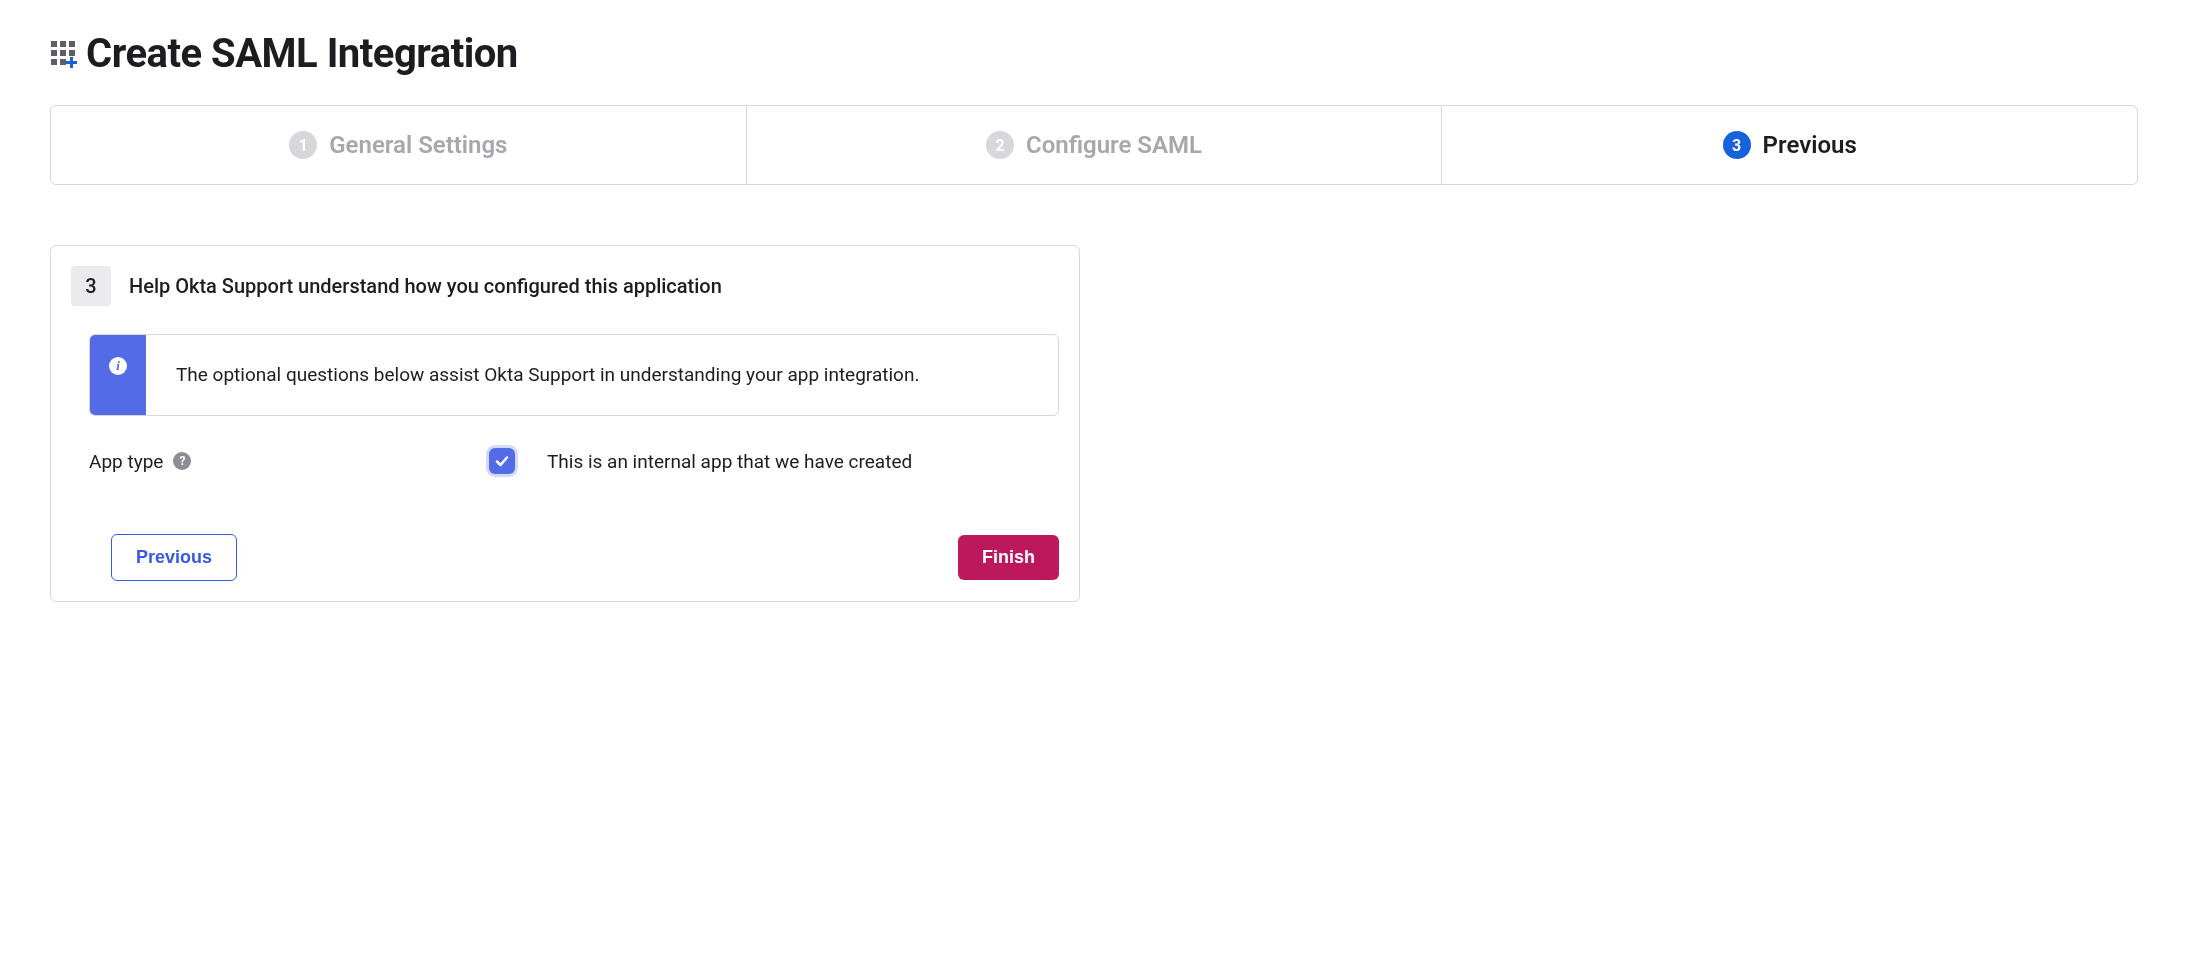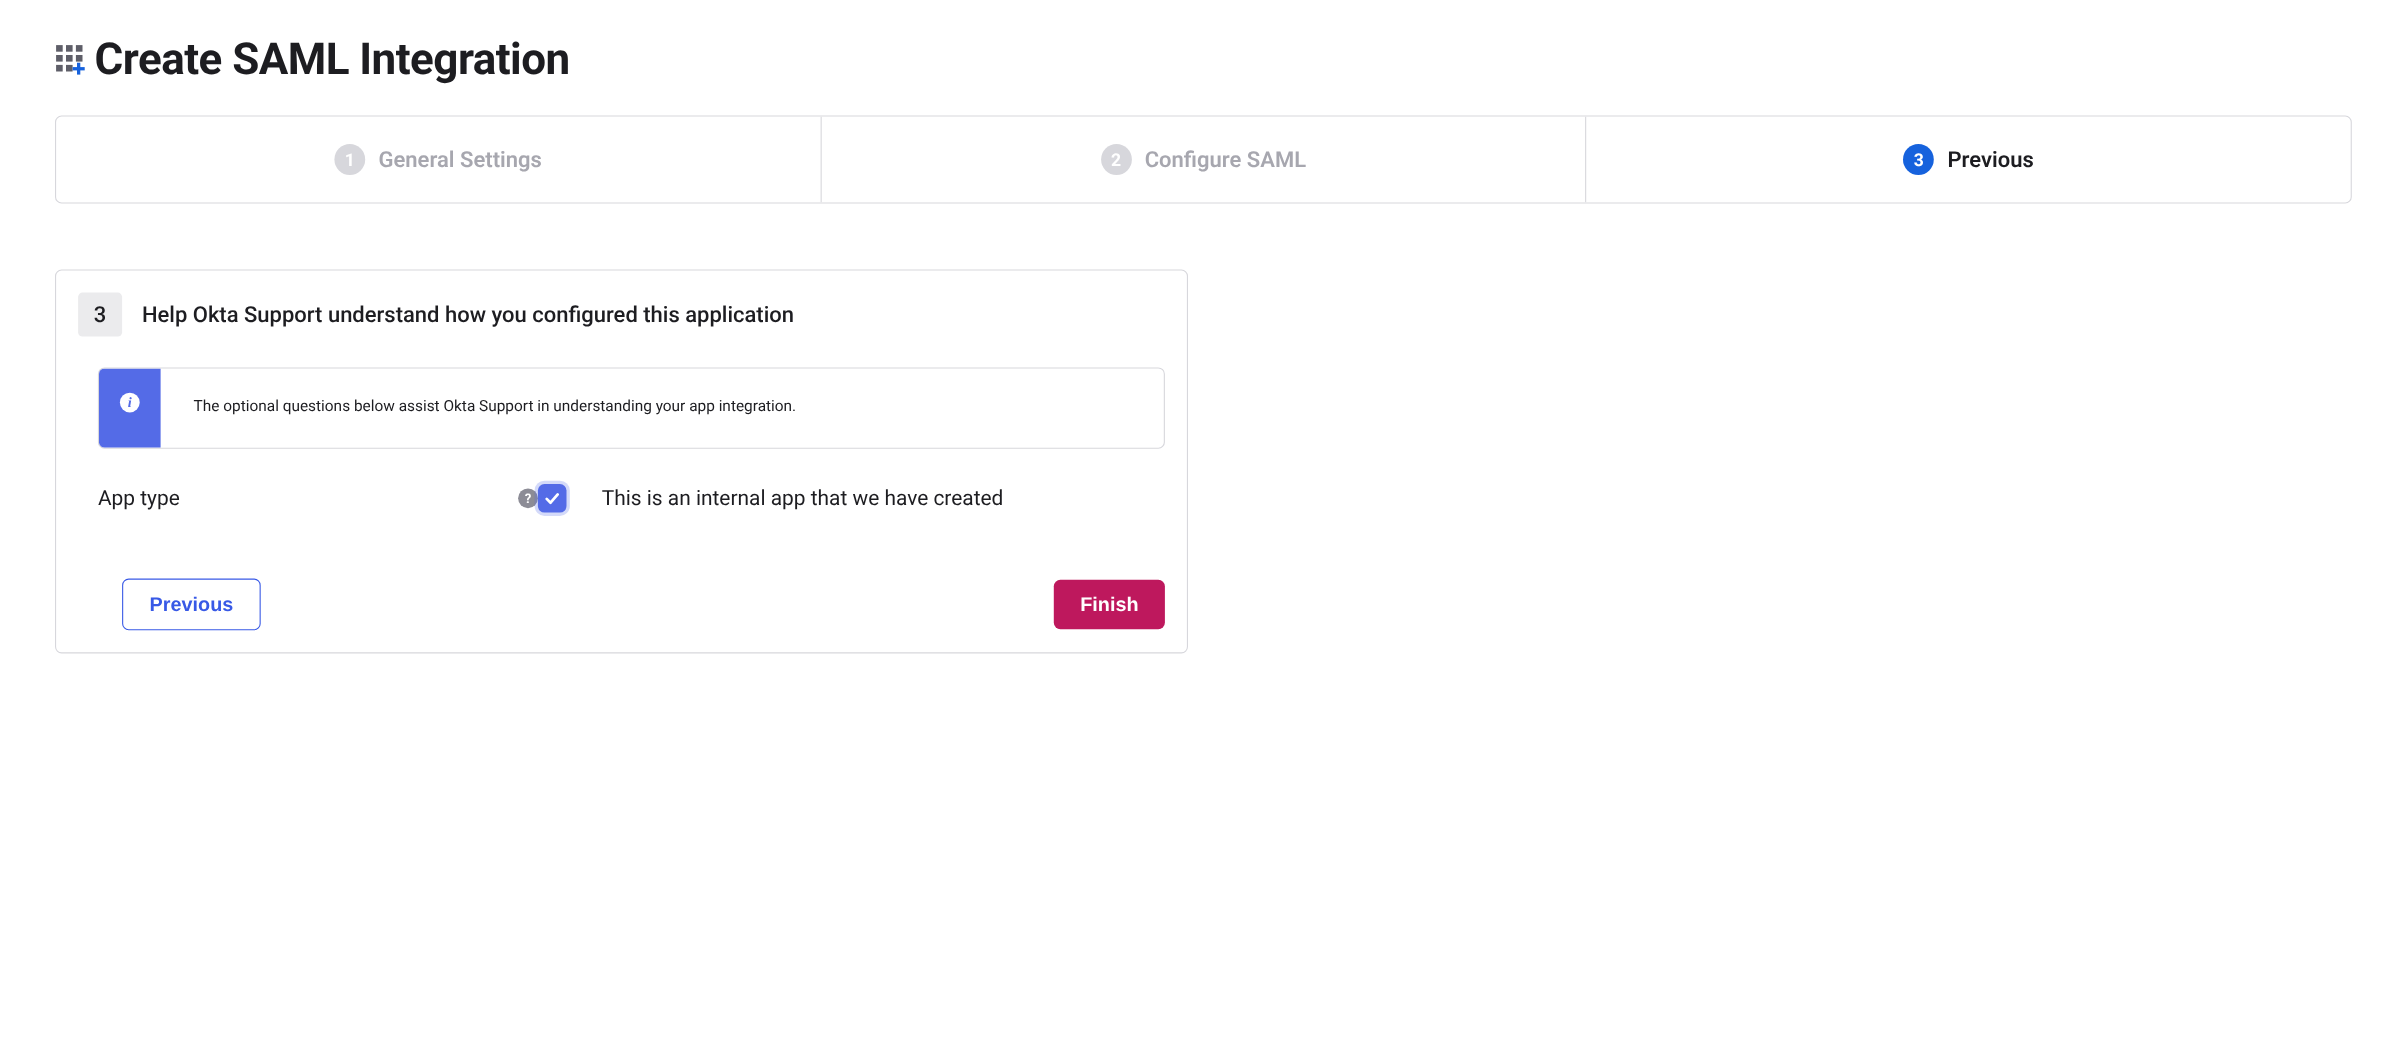--- a/index.html
+++ b/index.html
@@ -64,21 +64,21 @@
     }
     .step-inactive .step-number {
       background: #d7d7dc;
       color: #ffffff;
     }
     .step-active .step-number {
       background: #1662dd;
       color: #ffffff;
     }
     .step-label {
-      font-size: 20px;
+      font-size: 24px;
       font-weight: 600;
     }
     .step-inactive .step-label {
       color: #a7a7af;
     }
     .step-active .step-label {
       color: #1d1d21;
     }
     .content-wrapper {
       display: flex;
@@ -139,36 +139,35 @@
       align-items: center;
       justify-content: center;
       color: #546be7;
       font-size: 13px;
       font-weight: 700;
       font-style: italic;
       font-family: Georgia, serif;
     }
     .info-callout-body {
       padding: 24px 30px;
-      font-size: 14px;
+      font-size: 19px;
       line-height: 1.7;
       color: #1d1d21;
     }
     .form-row {
       display: flex;
       align-items: center;
       margin-left: 18px;
       margin-bottom: 60px;
     }
     .form-label-group {
       display: flex;
       align-items: center;
       gap: 10px;
       width: 400px;
-      justify-content: space-between;
     }
     .form-label {
       font-size: 19px;
       color: #1d1d21;
     }
     .help-icon {
       width: 18px;
       height: 18px;
       border-radius: 50%;
       background: #8c8c96;

